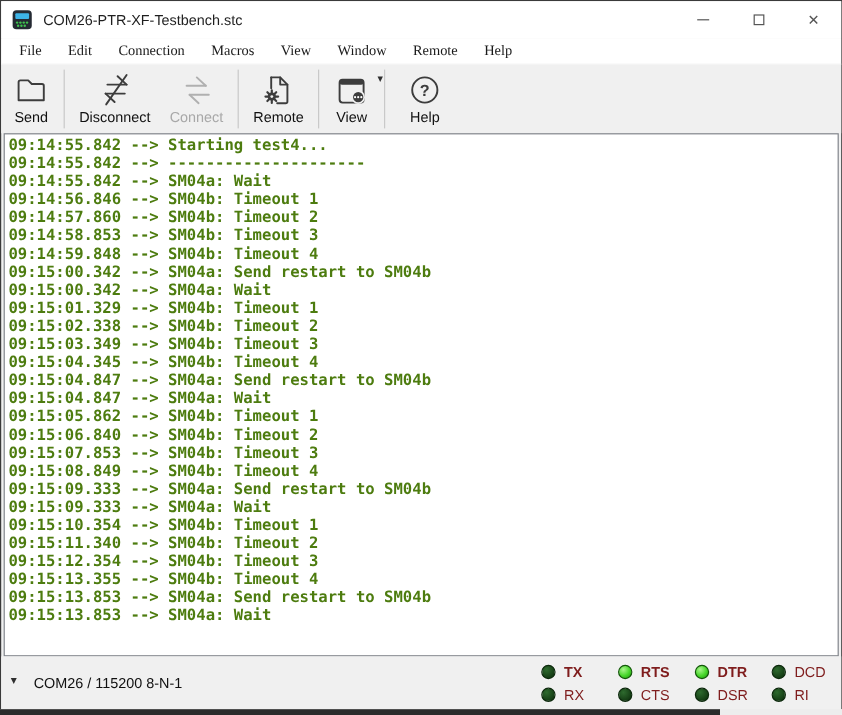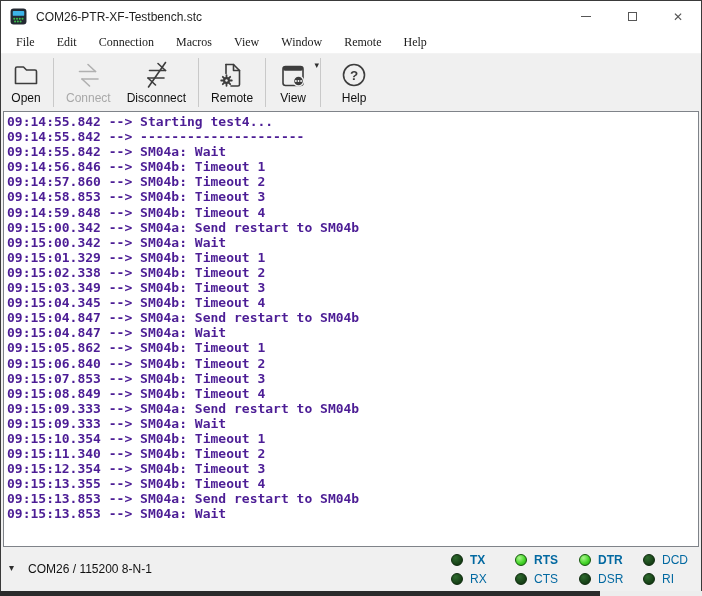--- a/index.html
+++ b/index.html
@@ -34,38 +34,38 @@
   .tbtn svg { width:30px; height:30px; stroke:#3d3d3d; fill:none; stroke-width:1.6;
               stroke-linecap:round; stroke-linejoin:round; }
   .tbtn.disabled { color:#a8a8a8; pointer-events:none; }
   .tbtn.disabled svg { stroke:#b0b0b0; }
   .tsep { width:1px; background:#c9c9c9; margin:3px 4px; }
   .view-caret { position:absolute; right:-11px; top:1px; font-size:9px; color:#2f2f2f; }
 
   
   .log { flex:1; min-height:0; margin:0 2px; background:#fff; border:1px solid #7f8389;
          overflow:hidden; font-family:"DejaVu Sans Mono", monospace; font-size:13px;
-         font-weight:700; line-height:15.1px; color:#4c1d95; padding:2px 0 0 3px; white-space:pre; }
+         font-weight:700; line-height:15.1px; color:#4d7c0f; padding:2px 0 0 3px; white-space:pre; }
   .log-line { height:15.1px; }
 
   
   .statusbar { height:44px; flex:0 0 auto; background:#f0f0f0; display:flex; align-items:center;
                padding:0 12px 0 8px; }
   .expand-arrow { font-size:10px; color:#2f2f2f; margin:0 14px 4px 0; }
   .conn-block { display:flex; gap:4px; font-size:12px; color:#111; }
   .led-grid { margin-left:auto; display:grid; grid-auto-flow:column;
               grid-template-rows:repeat(2, auto); grid-template-columns:repeat(4, auto);
               column-gap:18px; row-gap:5px; align-items:center; }
   .led-cell { display:flex; align-items:center; gap:7px; min-width:46px; }
   .led { width:12px; height:12px; border-radius:50%; flex:0 0 auto; }
   .led.on  { background:radial-gradient(circle at 35% 30%, #a9f58c, #46d62a 55%, #1f9310);
              border:1px solid #13570a; }
   .led.off { background:radial-gradient(circle at 35% 30%, #2e6a2e, #153e15 70%);
              border:1px solid #0c290c; }
-  .led-label { font-size:12px; color:#0369a1; }
+  .led-label { font-size:12px; color:#7f1d1d; }
   .led-label.bold { font-weight:700; }
 </style>
 </head>
 <body>
 
 <div class="screen">
   <div class="window">
 
     <div class="titlebar">
       <svg class="app-icon" viewBox="0 0 16 16">
@@ -108,49 +108,49 @@
 
     <div class="toolbar">
 
 
       <div class="tbtn">
         <span class="ticon">
           <svg viewBox="0 0 30 30">
             <path d="M4.5 23.5 V8.5 a1.5 1.5 0 0 1 1.5 -1.5 h6.5 l3 3 h8.5 a1.5 1.5 0 0 1 1.5 1.5 v12 z"></path>
           </svg>
         </span>
-        <span>Open</span>
+        <span>Send</span>
       </div>
 
 
       <div class="tsep"></div>
-
-      <div class="tbtn disabled">
-        <span class="ticon">
-          <svg viewBox="0 0 30 30">
-            <path d="M6.5 11.5 H22.5"></path>
-              <path d="M15 4.5 L22.5 11.5"></path>
-            <path d="M25 19 H9"></path>
-              <path d="M16.5 26 L9 19"></path>
-          </svg>
-        </span>
-        <span>Connect</span>
-      </div>
 
       <div class="tbtn">
         <span class="ticon">
           <svg viewBox="0 0 30 30">
             <path d="M8.5 10.5 H24.5"></path>
               <path d="M17 3.5 L24.5 10.5"></path>
             <path d="M23 18 H7"></path>
               <path d="M14.5 25 L7 18"></path>
             <path d="M7.5 27 L24.5 2.5"></path>
           </svg>
         </span>
         <span>Disconnect</span>
+      </div>
+
+      <div class="tbtn disabled">
+        <span class="ticon">
+          <svg viewBox="0 0 30 30">
+            <path d="M6.5 11.5 H22.5"></path>
+              <path d="M15 4.5 L22.5 11.5"></path>
+            <path d="M25 19 H9"></path>
+              <path d="M16.5 26 L9 19"></path>
+          </svg>
+        </span>
+        <span>Connect</span>
       </div>
 
       <div class="tsep"></div>
 
       <div class="tbtn">
         <span class="ticon">
           <svg viewBox="0 0 30 30">
             <path d="M9 4.5 h7.5 l6 6 v14 a1.5 1.5 0 0 1 -1.5 1.5 H14"></path>
             <path d="M9 4.5 v9"></path>
             <path d="M16.5 4.5 v6 h6"></path>

